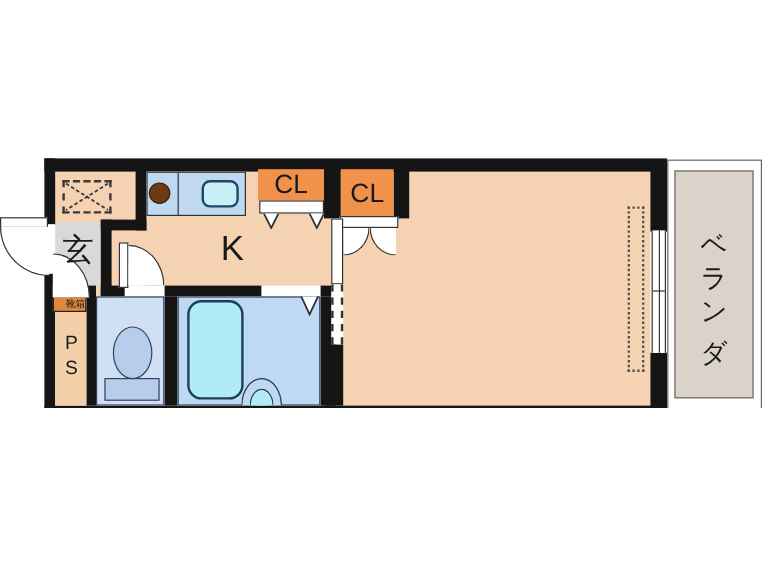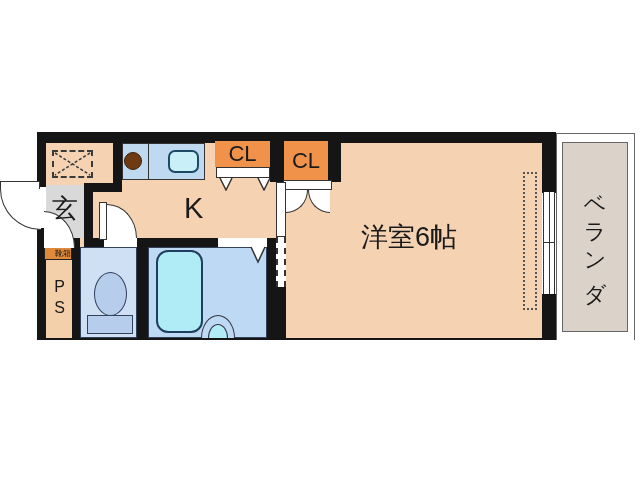--- a/index.html
+++ b/index.html
@@ -115,15 +115,14 @@
     <div class="abs" style="left:0;top:50px;width:10px;height:1px;background:#333;"></div>
   </div>
 
   <div class="abs" style="left:556px;top:133px;width:79px;height:208px;background:#fff;border:1px solid #666;"></div>
   <div class="abs" style="left:562px;top:142px;width:66px;height:190px;background:#dbd3c9;border:1px solid #666;display:flex;align-items:center;justify-content:center;">
     <span class="room-label vtext" style="position:static;font-size:22px;letter-spacing:4px;">ベランダ</span>
   </div>
 
   <div class="room-label" style="left:52px;top:195px;font-size:26px;">玄</div>
   <div class="room-label" style="left:184px;top:194px;font-size:29px;">K</div>
-  <div class="room-label" style="left:361px;top:224px;font-size:27px;">洋室6帖</div>
 
 </div>
 
 </body></html>

